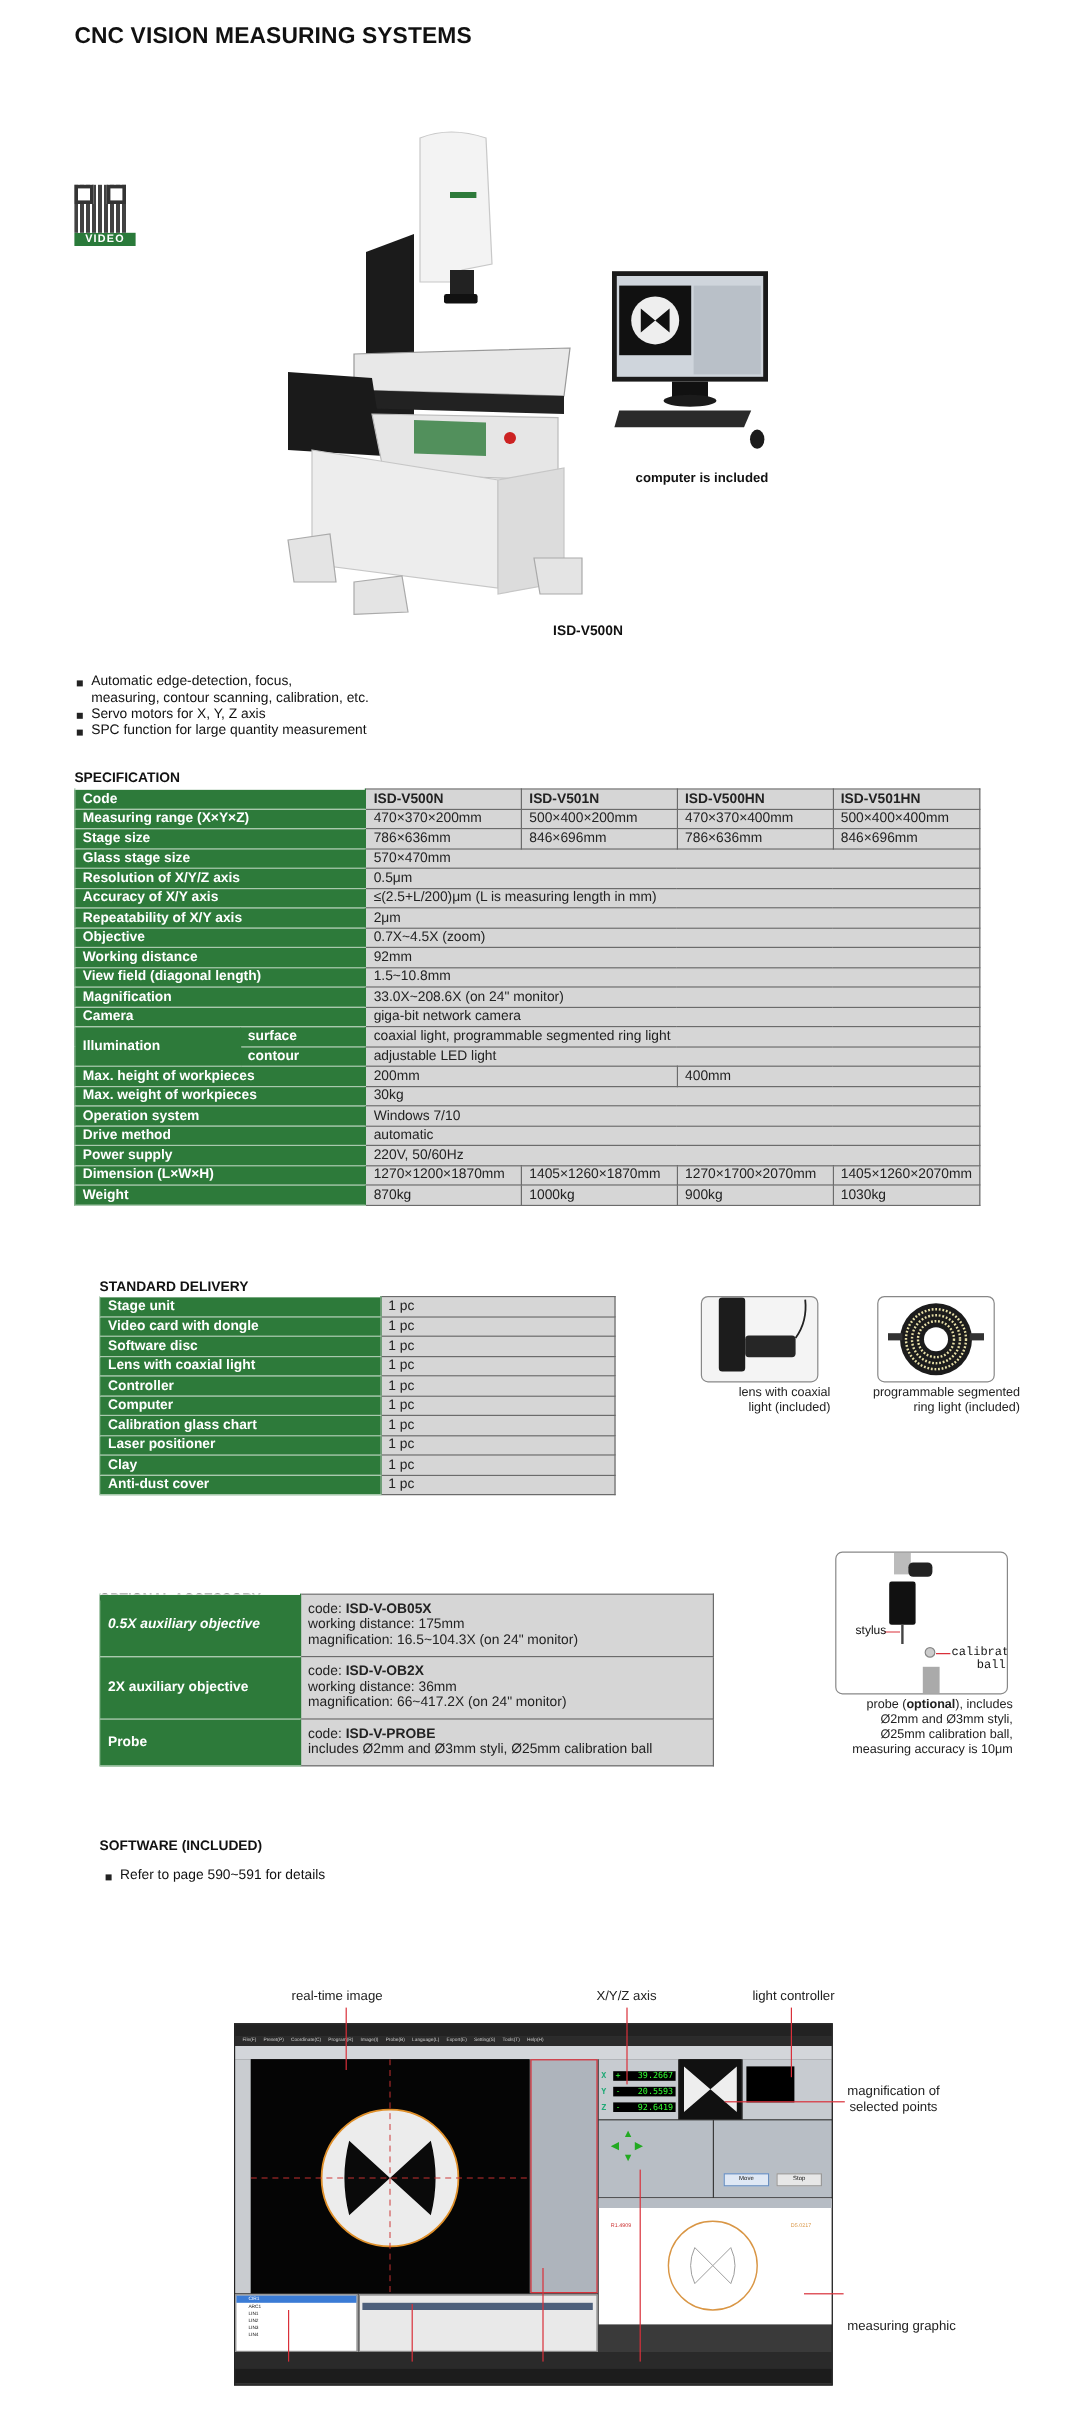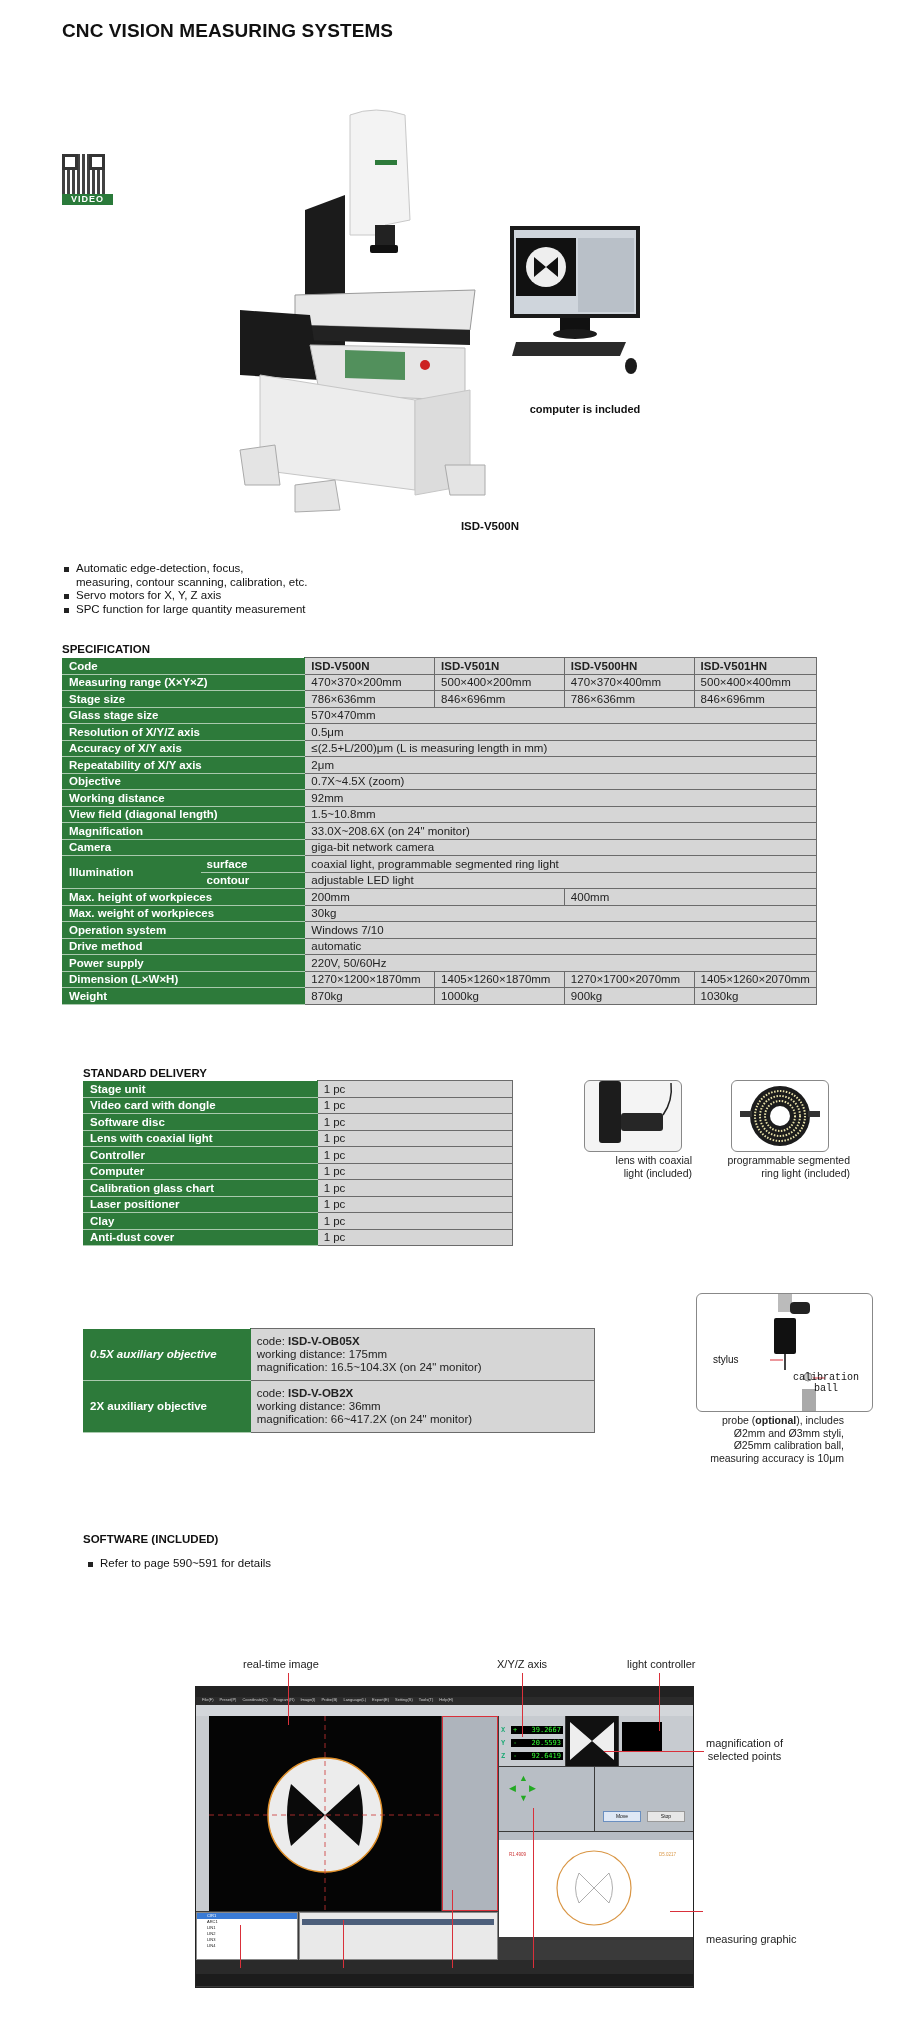--- a/index.html
+++ b/index.html
@@ -76,21 +76,21 @@
   <rect x="6" y="6" width="122" height="84" fill="#cfd5dc"></rect>
   <rect x="8" y="14" width="60" height="58" fill="#111"></rect>
   <circle cx="38" cy="43" r="20" fill="#eee"></circle>
   <path d="M26 33 L38 43 L26 53 Z M50 33 L38 43 L50 53 Z" fill="#111"></path>
   <rect x="70" y="14" width="56" height="74" fill="#b9c0c8"></rect>
   <rect x="52" y="94" width="30" height="14" fill="#111"></rect>
   <ellipse cx="67" cy="110" rx="22" ry="5" fill="#1b1b1b"></ellipse>
   <path d="M8 118 L118 118 L112 132 L4 132 Z" fill="#2a2a2a"></path>
   <ellipse cx="123" cy="142" rx="6" ry="8" fill="#1b1b1b"></ellipse>
 </svg>
-<div class="caption abs" style="left:520px;top:403px;width:130px;">computer is included</div>
+<div class="caption abs" style="left:520px;top:393px;width:130px;">computer is included</div>
 <div class="caption abs" style="left:440px;top:520px;width:100px;font-size:11.5px;">ISD-V500N</div>
 
 <ul class="bullets">
   <li><span>Automatic edge-detection, focus,</span><br><span>measuring, contour scanning, calibration, etc.</span></li>
   <li>Servo motors for X, Y, Z axis</li>
   <li>SPC function for large quantity measurement</li>
 </ul>
 
 <div class="sec-h" style="left:62px;top:643px;">SPECIFICATION</div>
 <table class="spec">
@@ -290,24 +290,28 @@
     </colgroup>
   <tbody>
       <tr>
     <td class="lbl" style="white-space:normal;width:140px;font-style:italic;">0.5X auxiliary objective</td>
     <td class="val"><span>code: </span><b>ISD-V-OB05X</b><br><span>working distance: 175mm</span><br><span>magnification: 16.5~104.3X (on 24" monitor)</span></td>
   </tr>
   <tr>
     <td class="lbl" style="white-space:normal;">2X auxiliary objective</td>
     <td class="val"><span>code: </span><b>ISD-V-OB2X</b><br><span>working distance: 36mm</span><br><span>magnification: 66~417.2X (on 24" monitor)</span></td>
   </tr>
+  <tr>
+    <td class="lbl">Probe</td>
+    <td class="val"><span>code: </span><b>ISD-V-PROBE</b><br><span>includes Ø2mm and Ø3mm styli, Ø25mm calibration ball</span></td>
+  </tr>
 </tbody>
   </table>
 
-<div class="photo-box" style="left:696px;top:1293px;width:142px;height:117px;padding-left:33px;">
+<div class="photo-box" style="left:696px;top:1293px;width:142px;height:117px;">
   <svg width="142" height="117" viewBox="0 0 142 117">
     <rect x="48" y="0" width="14" height="18" fill="#bbb"></rect>
     <rect x="60" y="8" width="20" height="12" rx="4" fill="#222"></rect>
     <rect x="44" y="24" width="22" height="36" rx="2" fill="#111"></rect>
     <line x1="55" y1="60" x2="55" y2="76" stroke="#444" stroke-width="2"></line>
     <circle cx="78" cy="83" r="4" fill="#ccc" stroke="#888"></circle>
     <rect x="72" y="95" width="14" height="22" fill="#aaa"></rect>
     <line x1="40" y1="66" x2="53" y2="66" stroke="#d9303a" stroke-width="1"></line>
     <line x1="83" y1="84" x2="95" y2="84" stroke="#d9303a" stroke-width="1"></line>
   </svg>

